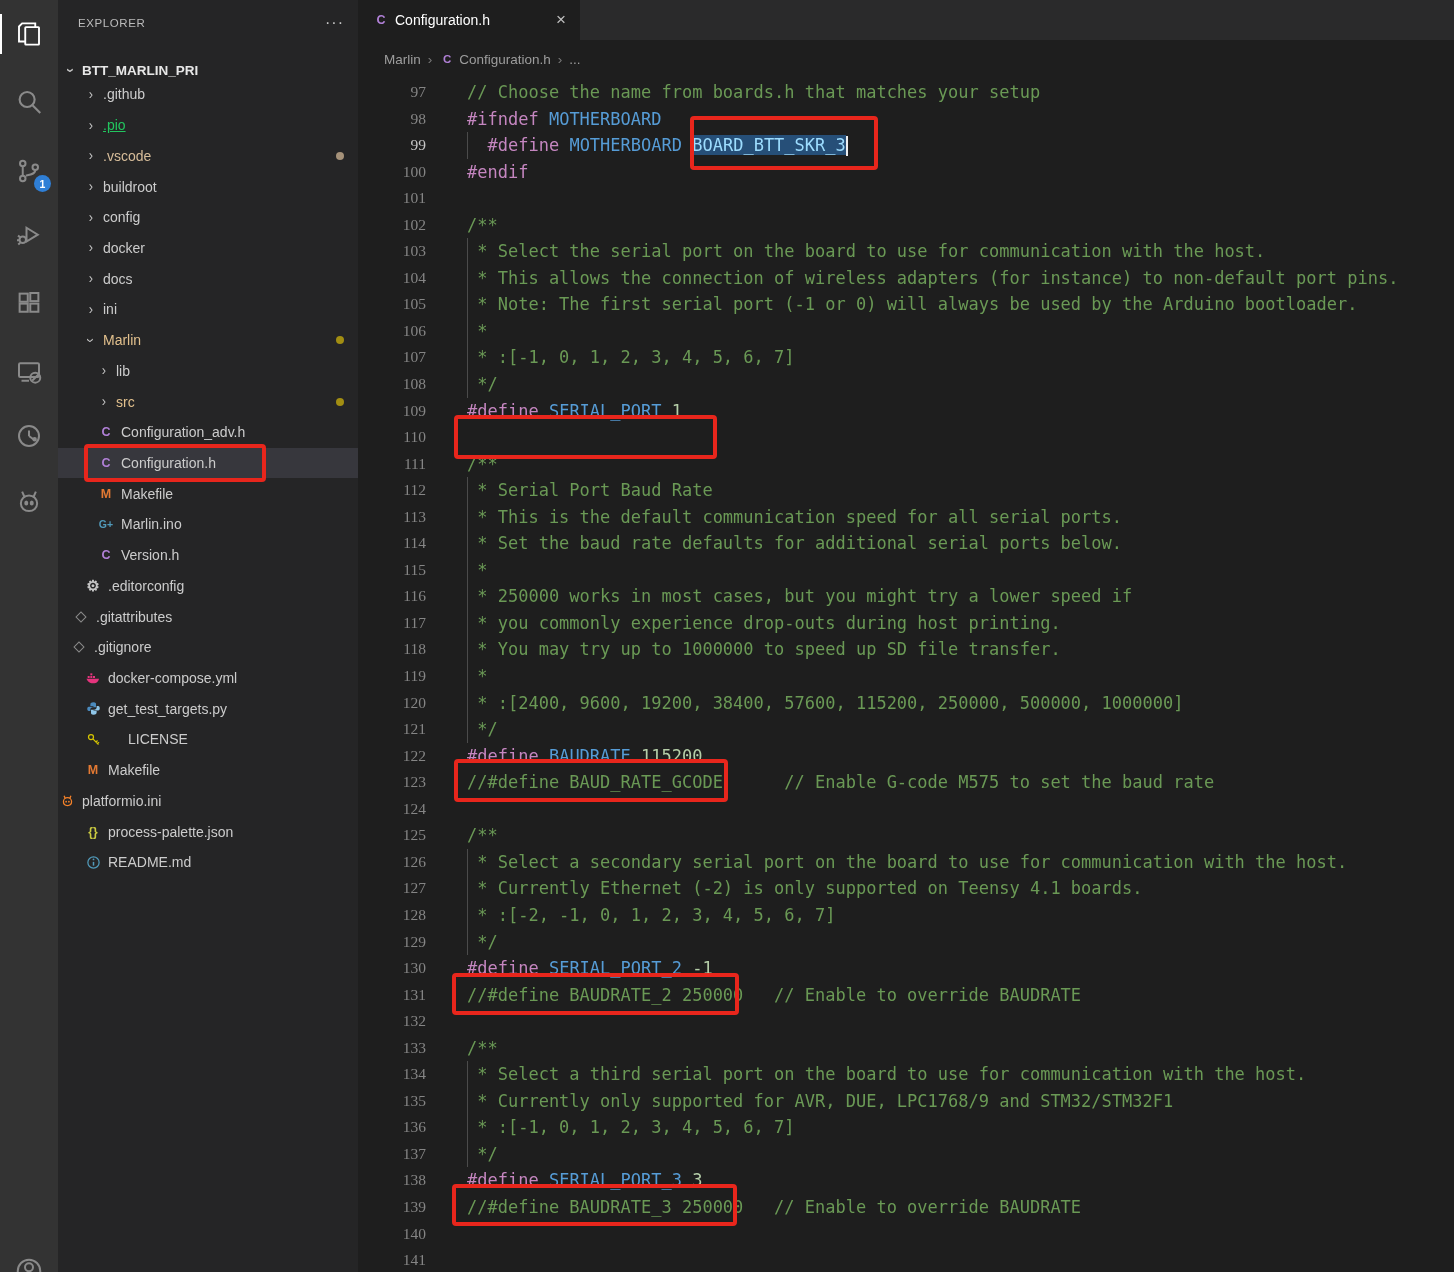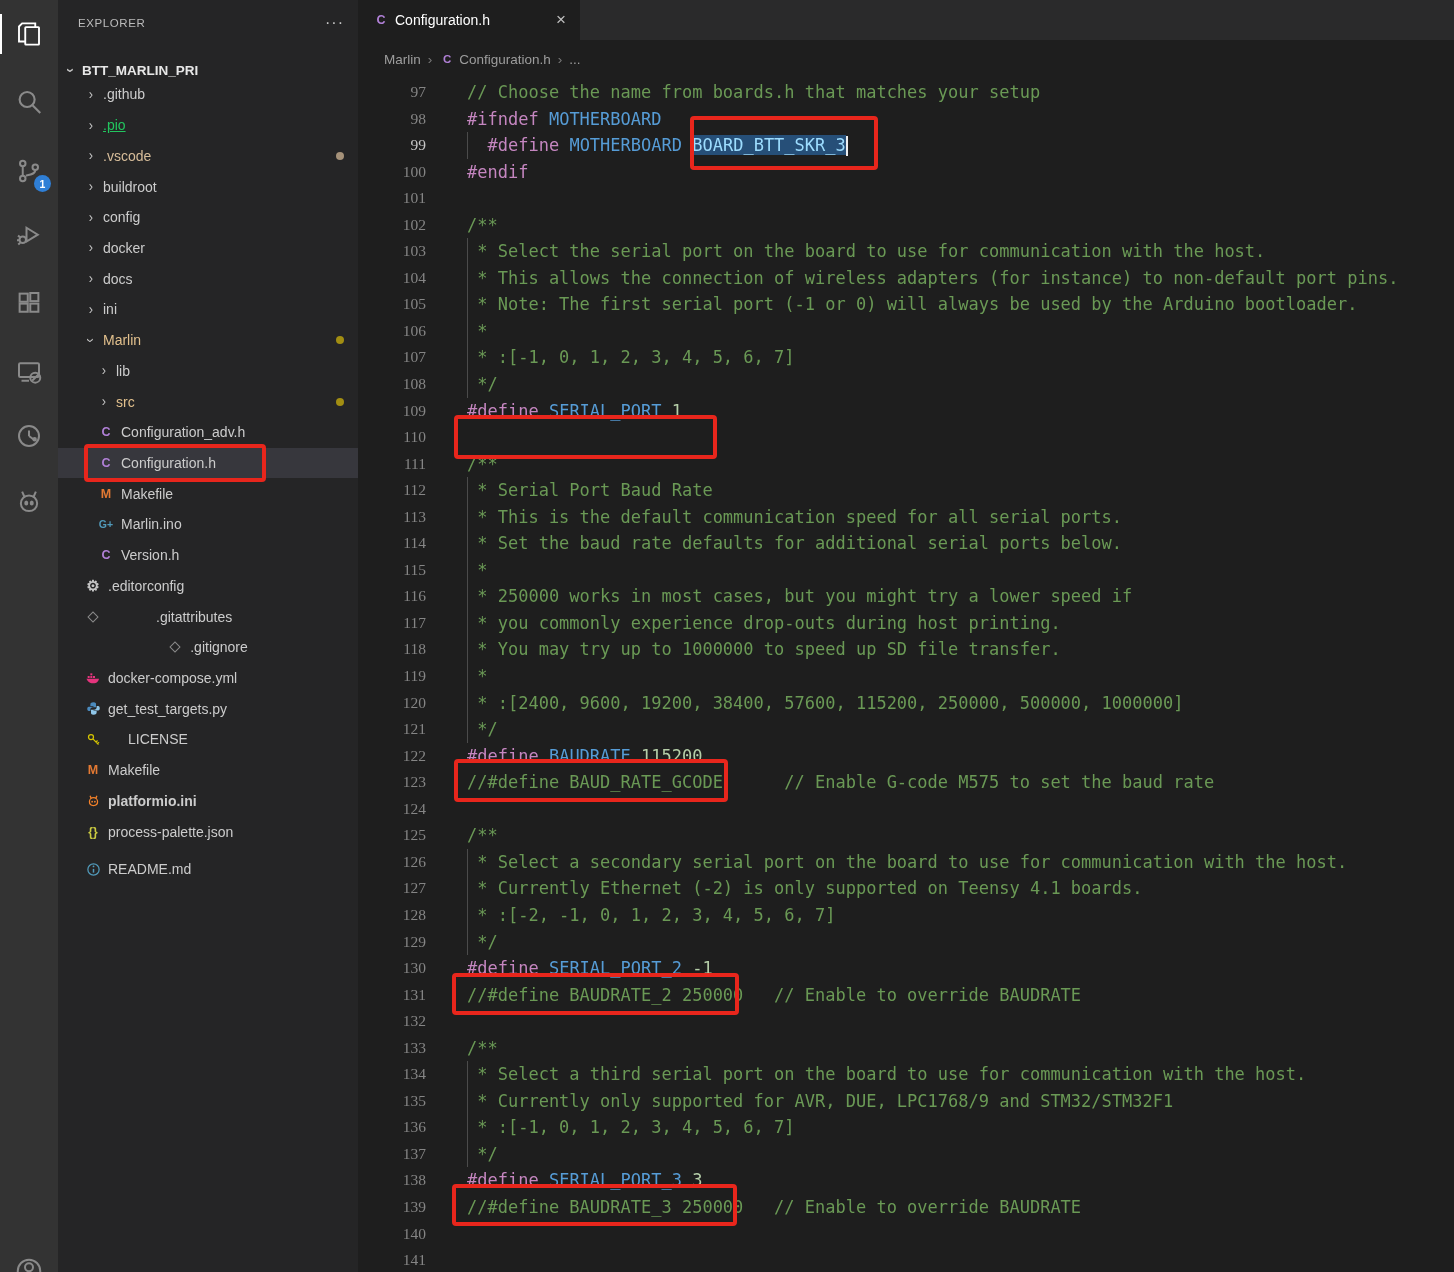--- a/index.html
+++ b/index.html
@@ -216,27 +216,27 @@
         <span>Marlin.ino</span>
       </div>
       <div class="row" style="padding-left: 39px;">
         <span class="ficon" style="color: rgb(177, 128, 215);">C</span>
         <span>Version.h</span>
       </div>
       <div class="row" style="padding-left: 26px;">
         <span class="ficon" style="color: rgb(197, 197, 197); font-size: 15px;">⚙</span>
         <span>.editorconfig</span>
       </div>
-      <div class="row" style="padding-left: 26px; gap: 48px;">
+      <div class="row" style="padding-left: 14px;">
         <span class="ficon" style="color: rgb(138, 138, 138);">
           <span class="diamond"></span>
         </span>
         <span>.gitattributes</span>
       </div>
-      <div class="row" style="padding-left: 12px; justify-content: center;">
+      <div class="row" style="padding-left: 12px;">
         <span class="ficon" style="color: rgb(138, 138, 138);">
           <span class="diamond"></span>
         </span>
         <span>.gitignore</span>
       </div>
       <div class="row" style="padding-left: 26px;">
         <span class="ficon" style="color: rgb(229, 52, 125);">
           <svg width="16" height="16" viewBox="0 0 24 24" fill="#e5347d">
         <path d="M2 13h19c-.5 2.5-2.5 7-9 7-5.5 0-8-3.5-10-7z"></path>
         <rect x="4" y="9" width="3" height="3"></rect>
@@ -262,36 +262,36 @@
             <circle cx="8" cy="8" r="4"></circle>
             <path d="M11 11l9 9M16 16l2.5-2.5M18.6 18.6l2.2-2.2"></path>
           </svg>
         </span>
         <span>LICENSE</span>
       </div>
       <div class="row" style="padding-left: 26px;">
         <span class="ficon" style="color: rgb(227, 121, 51);">M</span>
         <span>Makefile</span>
       </div>
-      <div class="row" style="padding-left: 26px; font-weight: bold;">
+      <div class="row" style="">
         <span class="ficon" style="color: rgb(245, 130, 42);">
           <svg width="15" height="15" viewBox="0 0 24 24" fill="none" stroke="#f5822a" stroke-width="2">
             <path d="M5.5 14a6.5 6.5 0 0 1 13 0c0 3.5-2.9 6-6.5 6s-6.5-2.5-6.5-6z"></path>
             <path d="M8.5 9L6.5 4.5M15.5 9l2-4.5"></path>
             <circle cx="9.8" cy="13.8" r="1.4" fill="#f5822a" stroke="none"></circle>
             <circle cx="14.2" cy="13.8" r="1.4" fill="#f5822a" stroke="none"></circle>
           </svg>
         </span>
         <span>platformio.ini</span>
       </div>
       <div class="row" style="padding-left: 26px;">
         <span class="ficon" style="color: rgb(203, 203, 65); font-size: 12px;">{}</span>
         <span>process-palette.json</span>
       </div>
-      <div class="row" style="padding-left: 26px; margin-top: 7px;">
+      <div class="row" style="padding-left: 26px;">
         <span class="ficon" style="color: rgb(81, 154, 186);">
           <svg width="15" height="15" viewBox="0 0 24 24" fill="none" stroke="#519aba" stroke-width="2">
             <circle cx="12" cy="12" r="9"></circle>
             <path d="M12 11v6" stroke-width="2.4"></path>
             <circle cx="12" cy="7" r="1.4" fill="#519aba" stroke="none"></circle>
           </svg>
         </span>
         <span>README.md</span>
       </div>
     </div>

